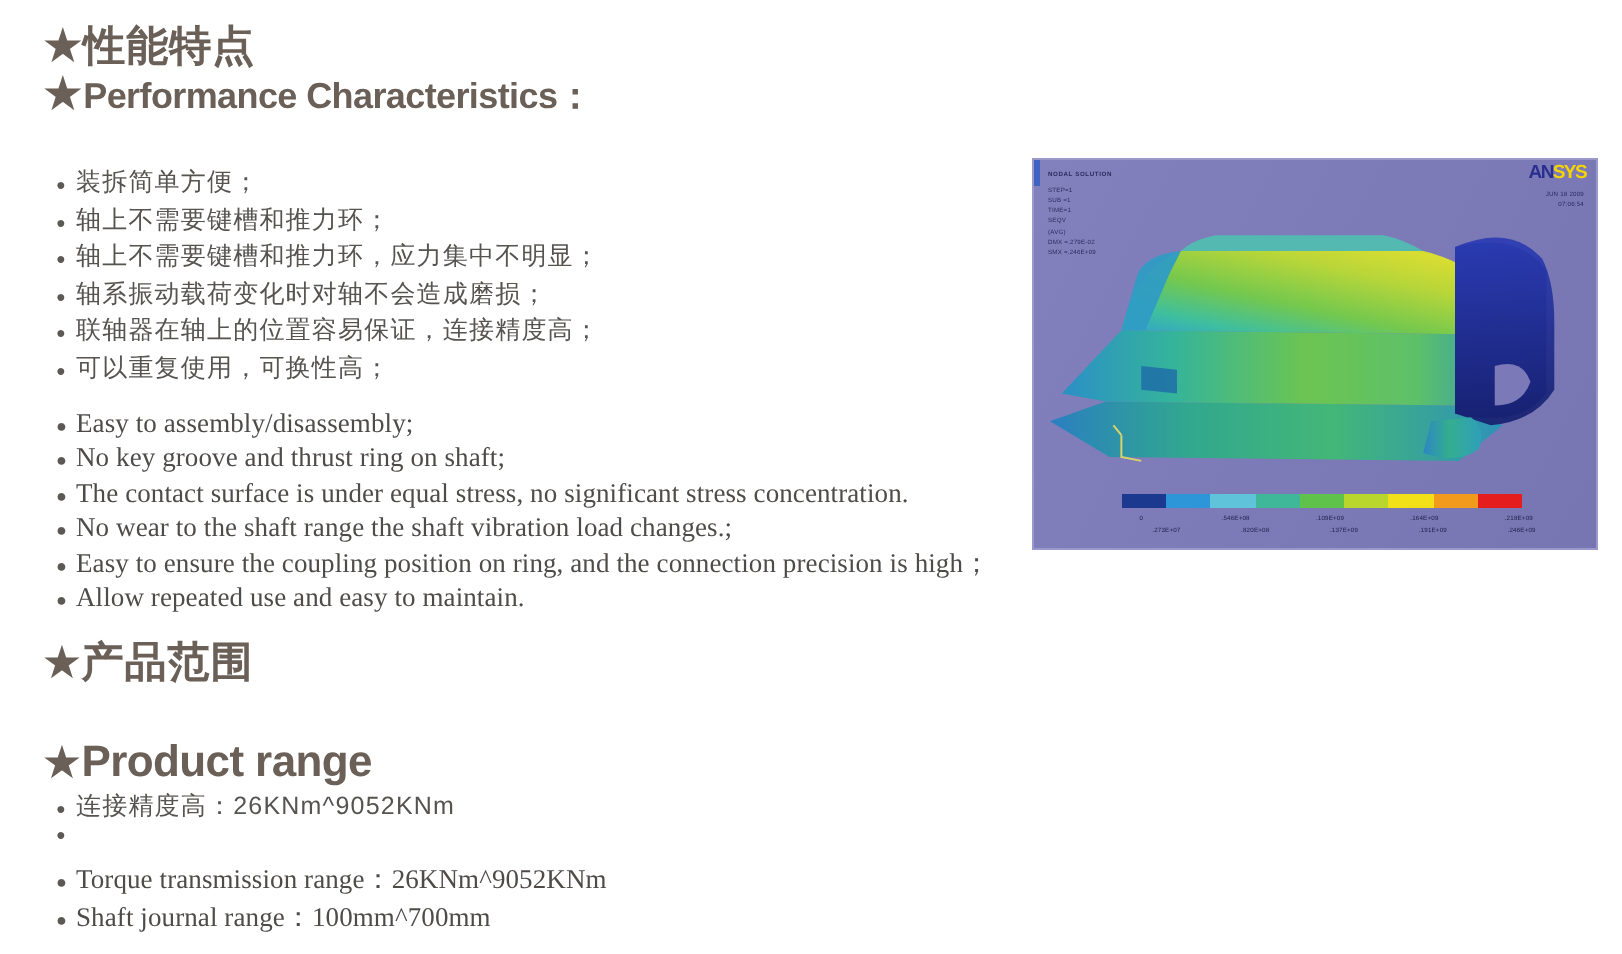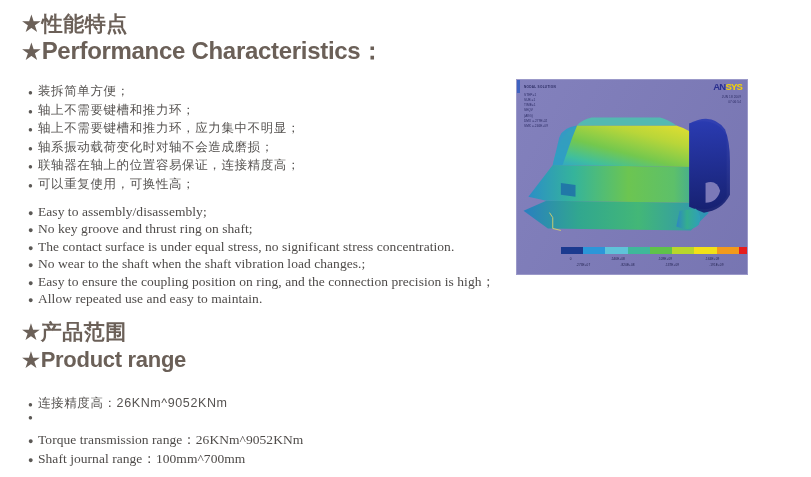--- a/index.html
+++ b/index.html
@@ -35,31 +35,31 @@
     margin-right: 1px;
     color: #6b6058;
   }
   .heading-cn .heading-text {
     font-size: 21px;
     line-height: 1.18;
     font-weight: bold;
     letter-spacing: 0.5px;
   }
   .heading-en .heading-text {
-    font-size: 24px;
+    font-size: 18px;
     line-height: 1.18;
     font-weight: bold;
     letter-spacing: -0.3px;
   }
 
   #heading-perf { left: 22px; top: 12px; }
   #heading-range { left: 22px; top: 322px; }
   #heading-range .heading-star { font-size: 20px; }
   #heading-range .heading-cn .heading-text { font-size: 21px; font-family: Liberation Mono, monospace; }
-  #heading-range .heading-en .heading-text { font-size: 22px; }
+  #heading-range .heading-en .heading-text { font-size: 22px; margin-top: 21px; }
 
   
   .bullet-list {
     position: absolute;
     margin: 0;
     padding: 0;
     list-style: none;
   }
   .bullet-item {
     display: flex;
@@ -103,21 +103,21 @@
   #list-range-en { left: 28px; top: 430px; }
 
   #list-range-cn .bullet-item { line-height: 22px; }
   #list-range-en .bullet-item { line-height: 19px; }
 
   
   #fea-figure {
     position: absolute;
     left: 516px;
     top: 79px;
-    width: 232px;
+    width: 283px;
     height: 196px;
     background: #7b79b8;
     border: 1px solid #9b99c9;
     box-sizing: border-box;
     overflow: hidden;
   }
   #fea-figure .fea-inner {
     position: absolute;
     inset: 0;
     background:
@@ -247,21 +247,21 @@
   <li class="bullet-item">
     <span class="bullet-dot">●</span>
     <span>No key groove and thrust ring on shaft;</span>
   </li>
   <li class="bullet-item">
     <span class="bullet-dot">●</span>
     <span>The contact surface is under equal stress, no significant stress concentration.</span>
   </li>
   <li class="bullet-item">
     <span class="bullet-dot">●</span>
-    <span>No wear to the shaft when the shaft vibration load changes.;</span>
+    <span>No wear to the shaft range the shaft vibration load changes.;</span>
   </li>
   <li class="bullet-item">
     <span class="bullet-dot">●</span>
     <span>Easy to ensure the coupling position on ring, and the connection precision is high；</span>
   </li>
   <li class="bullet-item">
     <span class="bullet-dot">●</span>
     <span>Allow repeated use and easy to maintain.</span>
   </li>
 </ul>

